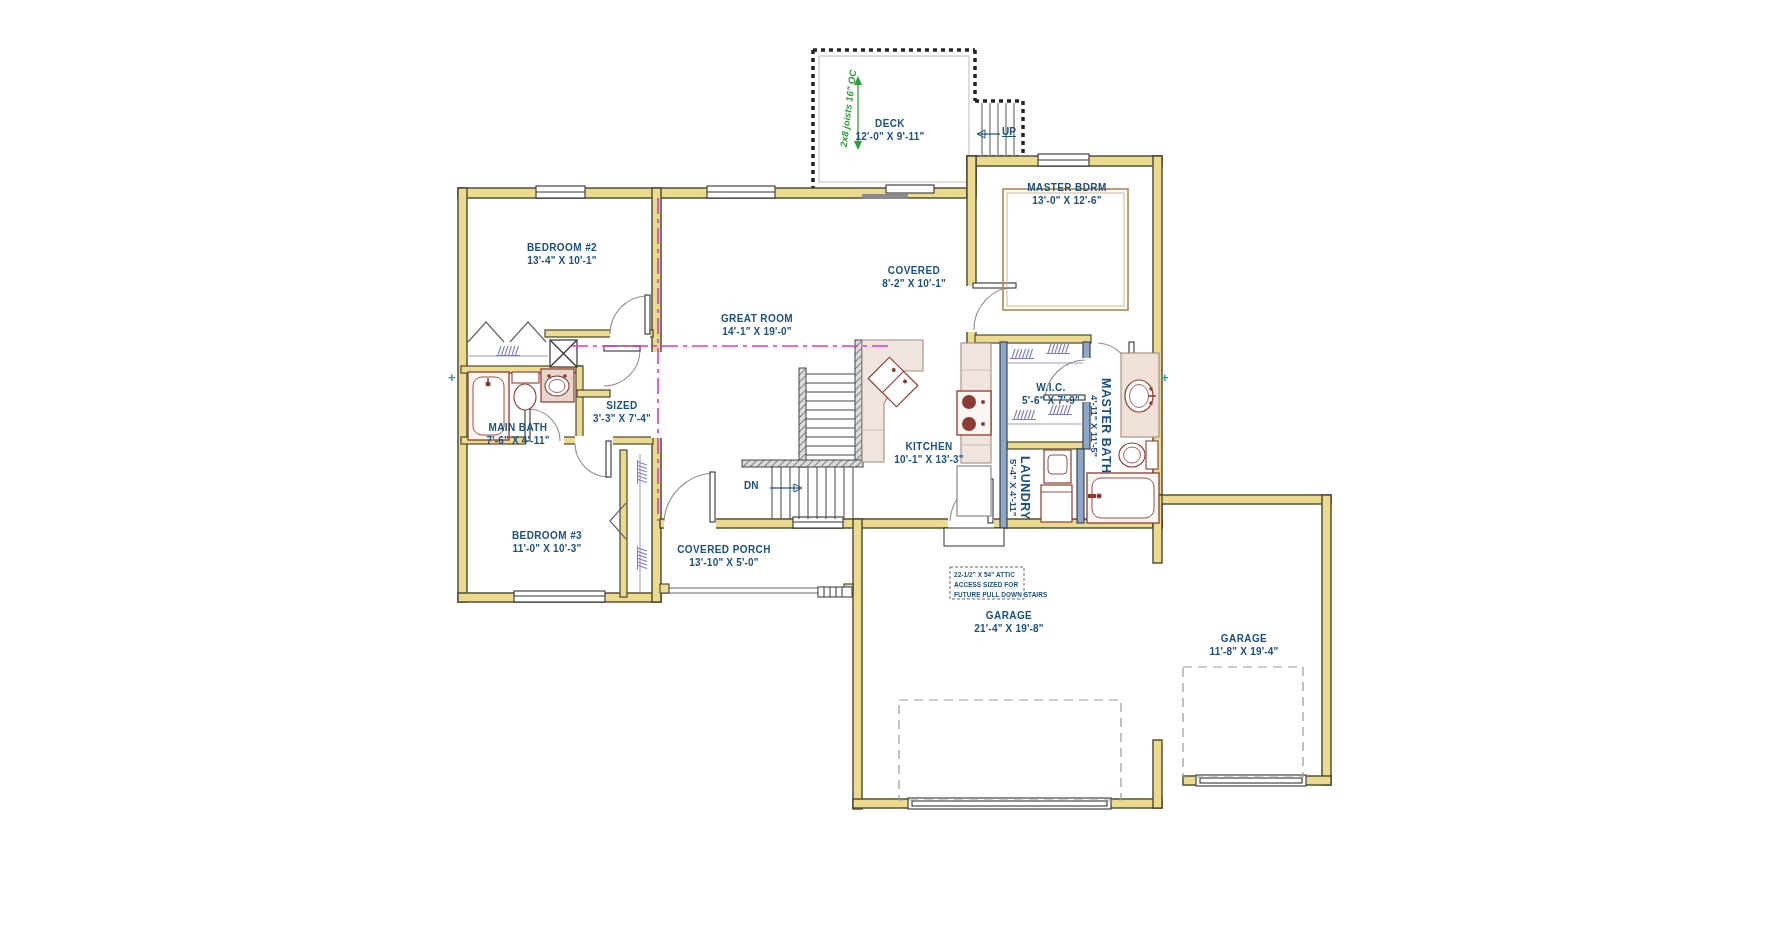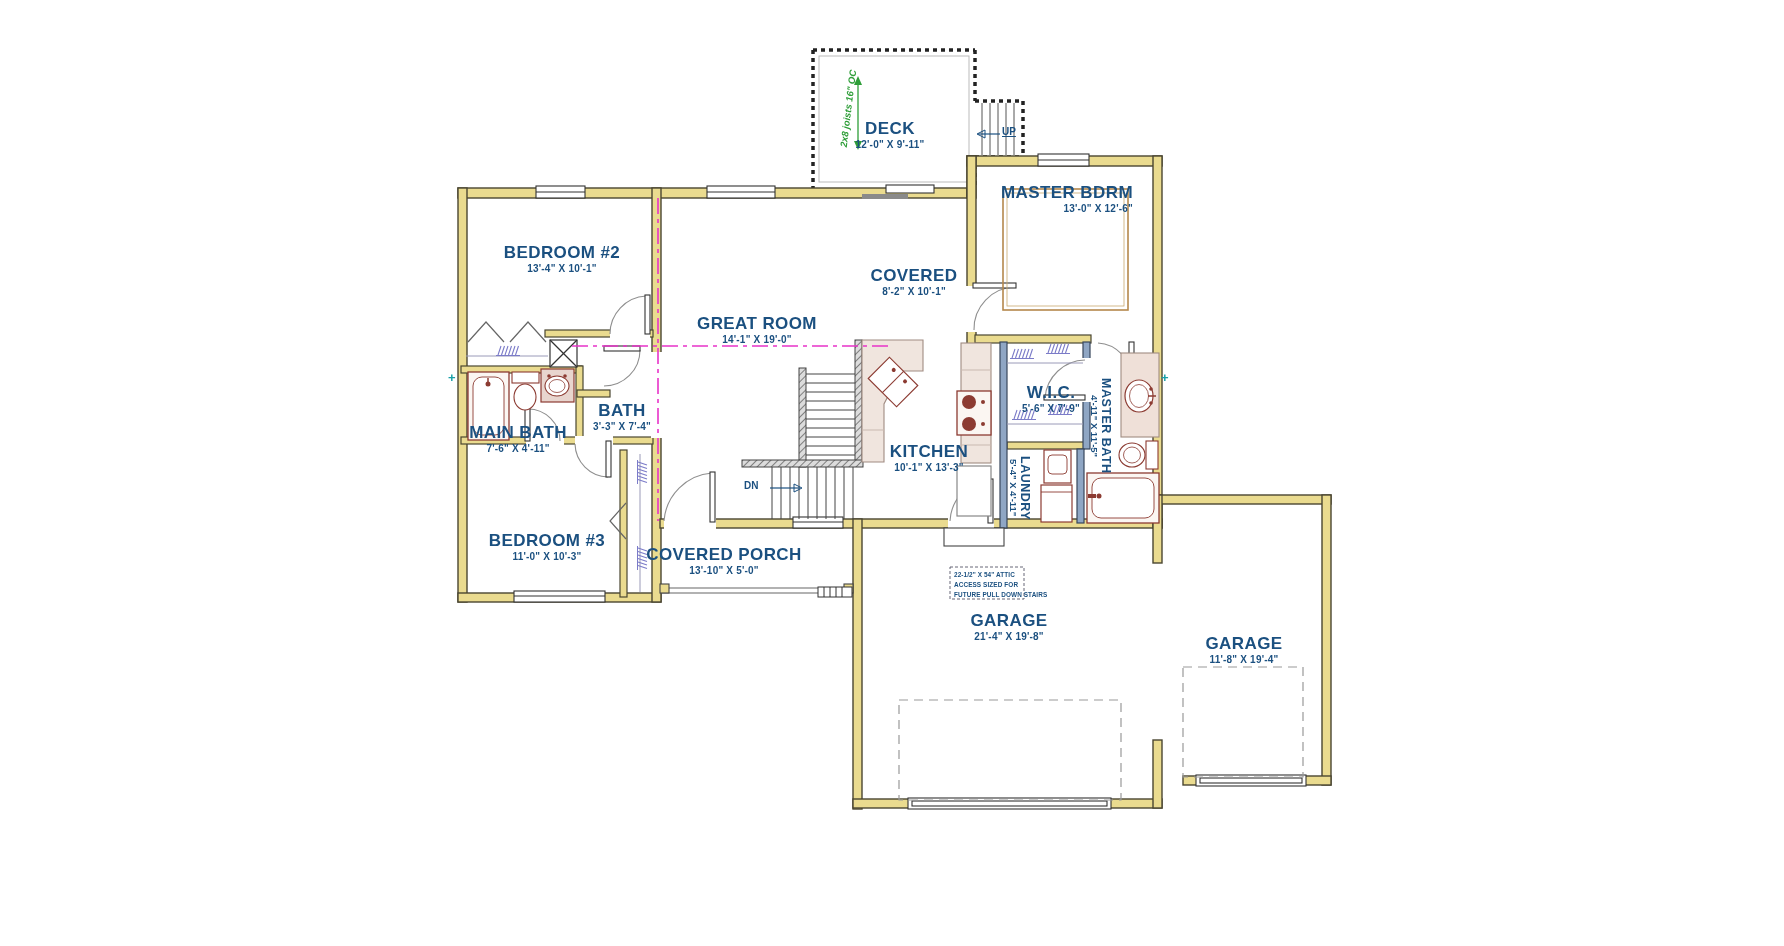--- a/index.html
+++ b/index.html
@@ -1,21 +1,21 @@
 <!DOCTYPE html>
 <html><head>
 <meta charset="utf-8">
 <style>
   html,body{margin:0;padding:0;background:#fff;}
   .plan{position:relative;width:1784px;height:946px;background:#ffffff;overflow:hidden;
         font-family:"Liberation Sans",sans-serif;}
   .plan svg{position:absolute;left:0;top:0;}
   .lbl{position:absolute;text-align:center;color:#1B5080;transform:translateX(-50%);
        line-height:1.25;white-space:nowrap;}
-  .lbl .nm{font-size:17px;font-weight:bold;letter-spacing:.4px;}
+  .lbl .nm{font-size:10px;font-weight:bold;letter-spacing:.4px;}
   .lbl .dm{font-size:10px;font-weight:bold;letter-spacing:.2px;}
   .sml{position:absolute;color:#1B5080;font-size:10px;font-weight:bold;white-space:nowrap;}
   .vlbl{position:absolute;writing-mode:vertical-rl;text-align:center;color:#1B5080;
         line-height:1.05;white-space:nowrap;}
   .vlbl .nm{font-size:12.5px;font-weight:bold;letter-spacing:.5px;}
   .vlbl .dm{font-size:9.5px;font-weight:bold;}
   .note-green{position:absolute;color:#2E9E38;font-size:9.5px;font-style:italic;font-weight:bold;
         width:104px;text-align:center;transform:rotate(-83deg);white-space:nowrap;}
   .attic{position:absolute;color:#1B5080;font-size:6.4px;font-weight:bold;line-height:1.55;
         letter-spacing:.1px;white-space:nowrap;}
@@ -306,21 +306,21 @@
   </g>
 </svg>
 
 <div class="lbl" style="left:890px;top:118px;">
   <div class="nm">DECK</div>
   <div class="dm">12'-0" X 9'-11"</div>
 </div>
 <div class="sml" style="left:1002px;top:126px;text-decoration:underline;">UP</div>
 <div class="note-green" style="left:796px;top:103px;">2x8 joists 16" OC</div>
 
-<div class="lbl" style="left:1067px;top:182px;text-align:right;">
+<div class="lbl" style="left:1067px;top:182px;">
   <div class="nm">MASTER BDRM</div>
   <div class="dm">13'-0" X 12'-6"</div>
 </div>
 
 <div class="lbl" style="left:562px;top:242px;">
   <div class="nm">BEDROOM #2</div>
   <div class="dm">13'-4" X 10'-1"</div>
 </div>
 
 <div class="lbl" style="left:914px;top:265px;">
@@ -332,21 +332,21 @@
   <div class="nm">GREAT ROOM</div>
   <div class="dm">14'-1" X 19'-0"</div>
 </div>
 
 <div class="lbl" style="left:518px;top:407px;margin-top:15px;">
   <div class="nm">MAIN BATH</div>
   <div class="dm">7'-6" X 4'-11"</div>
 </div>
 
 <div class="lbl" style="left:622px;top:400px;">
-  <div class="nm">BATH</div>
+  <div class="nm">SIZED</div>
   <div class="dm">3'-3" X 7'-4"</div>
 </div>
 
 <div class="lbl" style="left:929px;top:425px;margin-top:16px;">
   <div class="nm">KITCHEN</div>
   <div class="dm">10'-1" X 13'-3"</div>
 </div>
 
 <div class="lbl" style="left:1051px;top:382px;">
   <div class="nm">W.I.C.</div>

